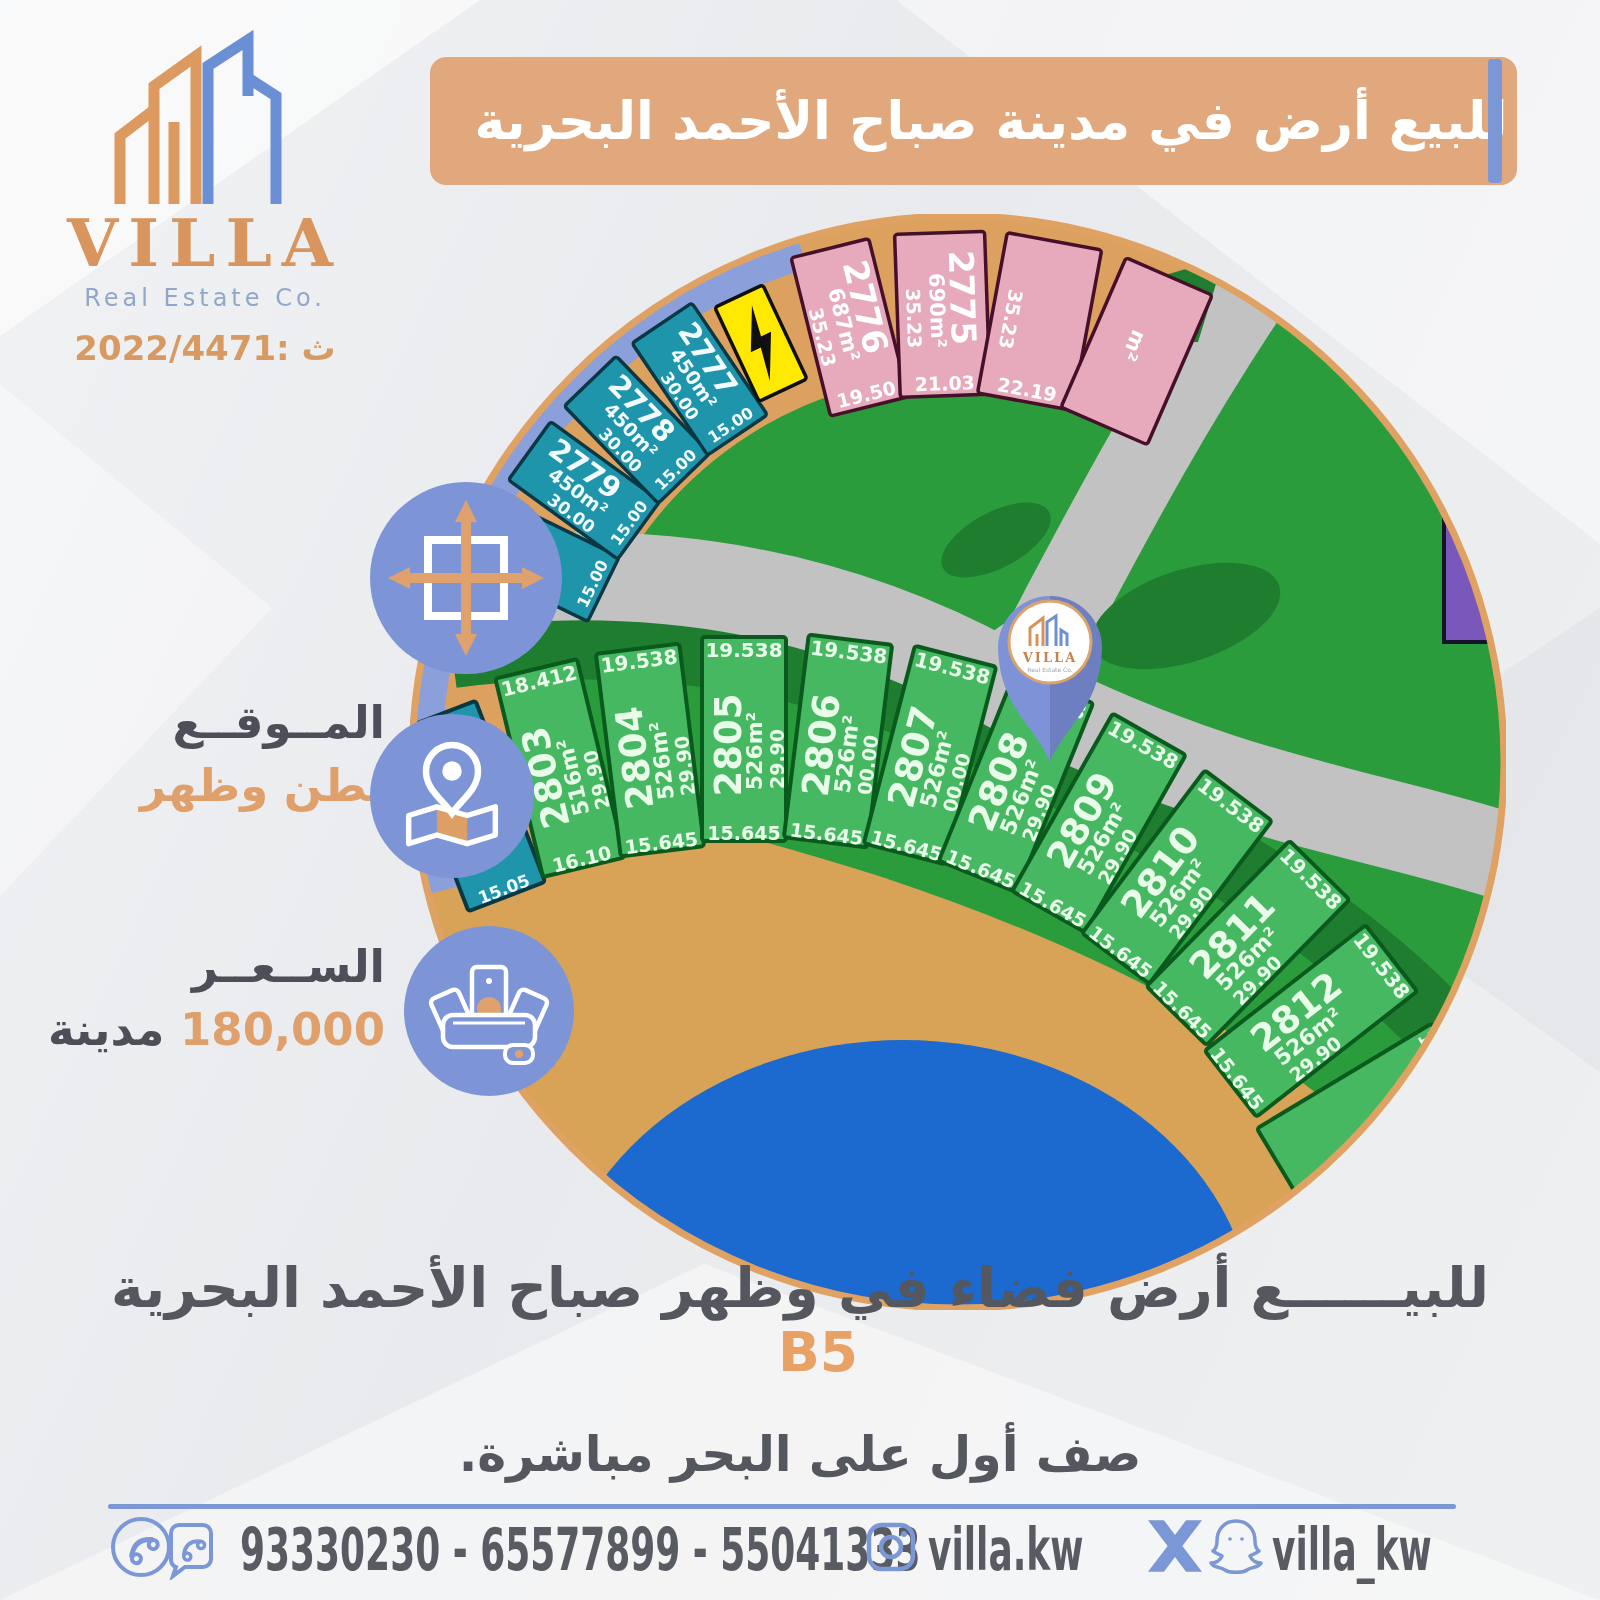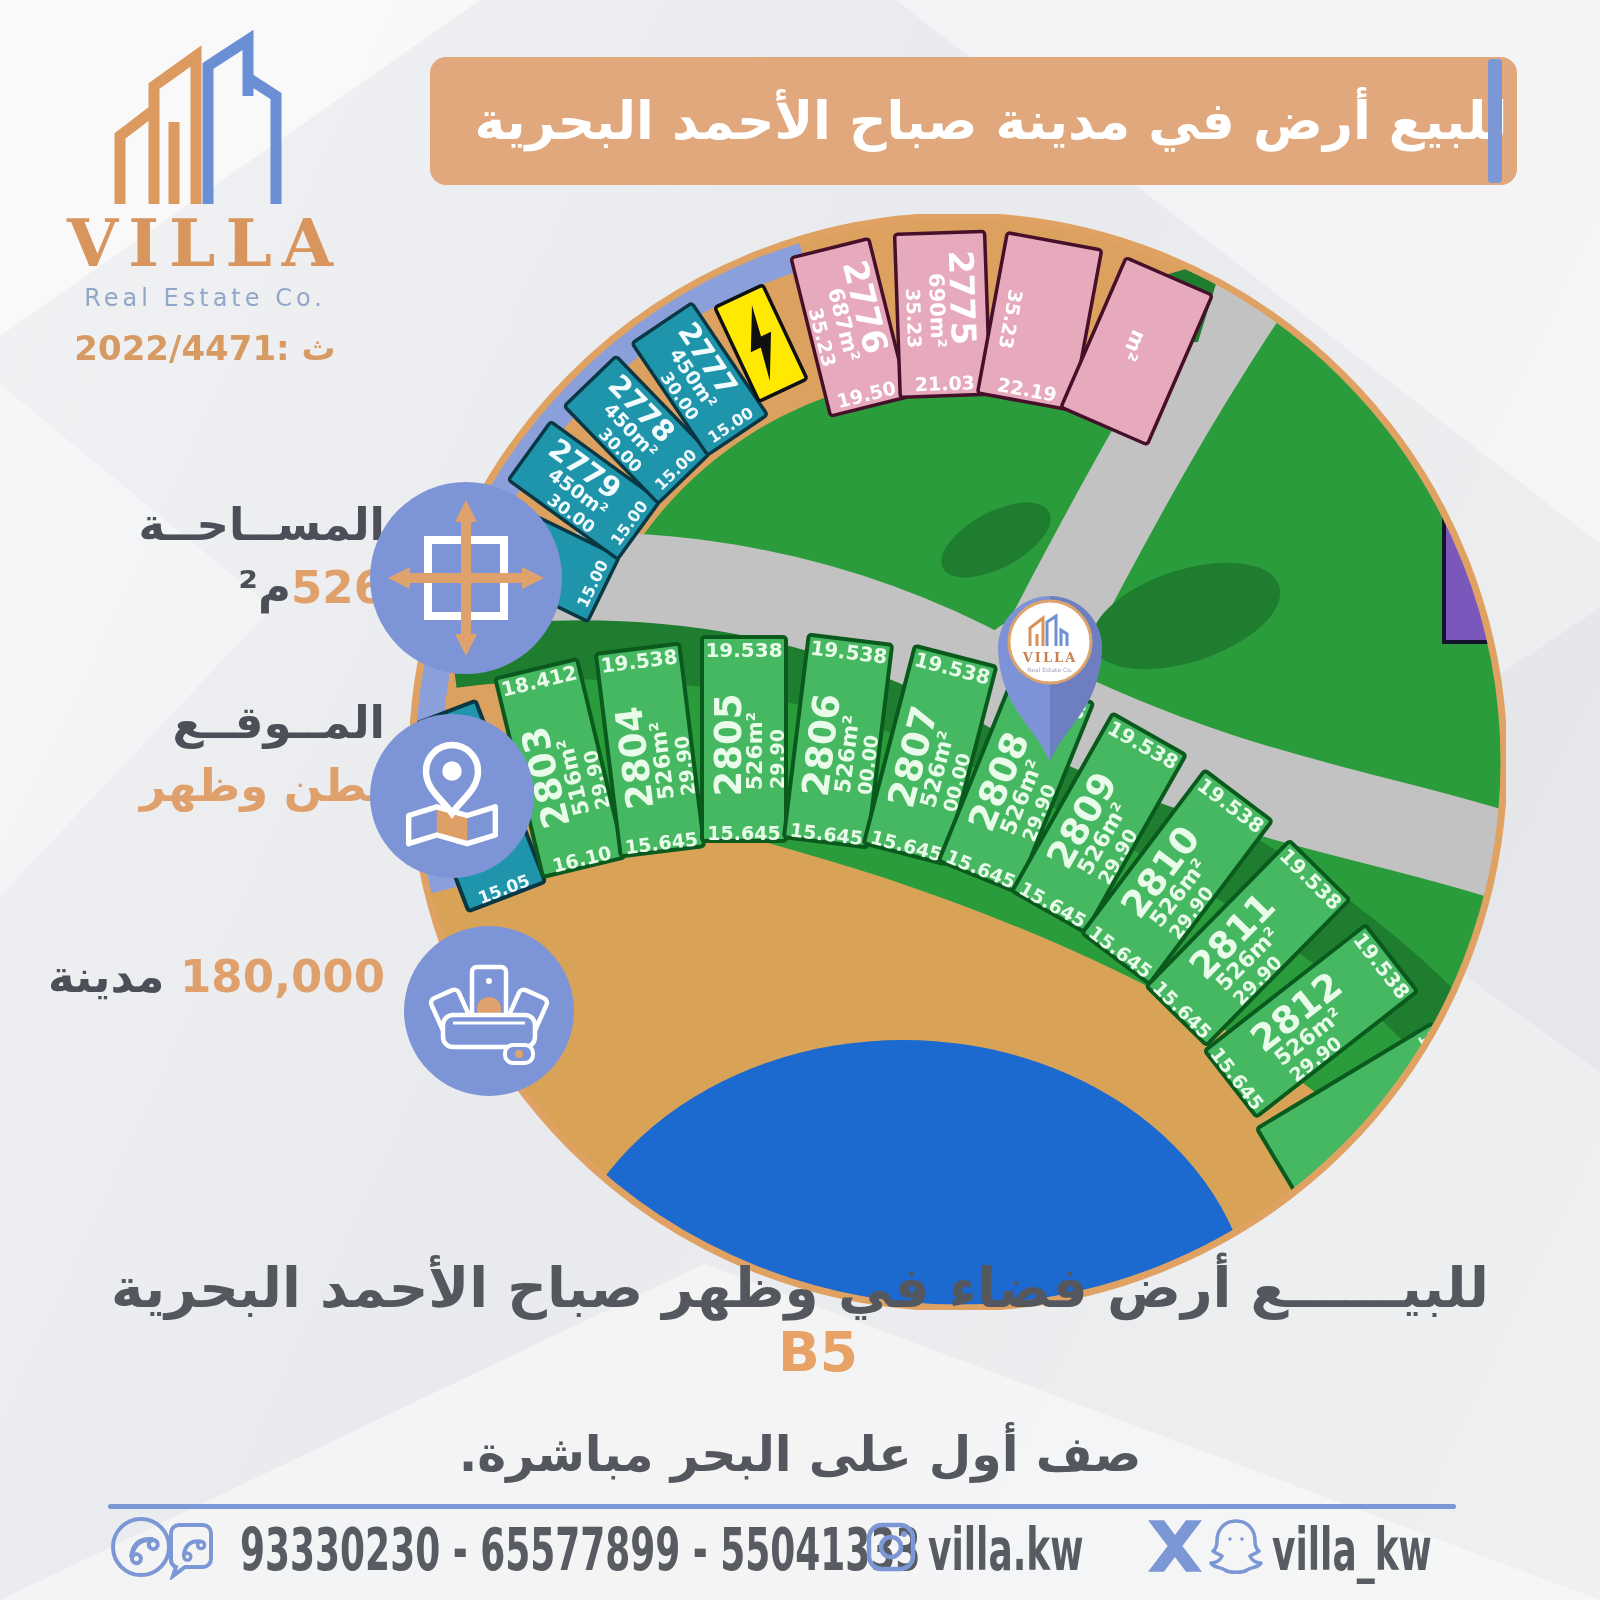--- a/index.html
+++ b/index.html
@@ -261,31 +261,28 @@
         <g transform="translate(1050,636)">
           <path d="M-20,10 L-20,-8 L-7,-18 L-7,10 M-13,10 L-13,-2" stroke="#d8935b" stroke-width="3" fill="none"></path>
           <path d="M-3,10 L-3,-14 L6,-20 L6,10 M11,10 L11,-6 L17,-2 L17,10" stroke="#6f91d2" stroke-width="3" fill="none"></path>
           <text x="0" y="26" text-anchor="middle" font-size="13" font-weight="bold" font-family="DejaVu Serif,serif" fill="#c9824e" letter-spacing="2">VILLA</text>
           <text x="0" y="36" text-anchor="middle" font-size="6" fill="#9aa3b5" font-family="DejaVu Sans,sans-serif">Real Estate Co.</text>
         </g>
       </g>
     <circle cx="958" cy="762" r="546" fill="none" stroke="#e0a263" stroke-width="7"></circle>
   </svg>
 
-  <div class="info-text" style="top:498px">
-    <div class="info-label">المســاحــة</div>
-    <div class="info-value"><span>526</span><span class="dark">م²</span></div>
-  </div>
 
   <div class="info-text" style="top:696px">
     <div class="info-label">المــوقــع</div>
     <div class="info-value">بطن وظهر</div>
   </div>
 
   <div class="info-text" style="top:940px">
+    <div class="info-label">الســعــر</div>
     <div class="info-value"><span>180,000</span> <span class="dark">مدينة</span></div>
   </div>
 
   <div class="icon-circle ic-area">
     <svg width="160" height="160" viewBox="-80 -80 160 160">
       <rect x="-38" y="-38" width="76" height="76" fill="none" stroke="#fff" stroke-width="8"></rect>
       <line x1="-60" y1="0" x2="60" y2="0" stroke="#dfa26d" stroke-width="10"></line>
       <line x1="0" y1="-60" x2="0" y2="60" stroke="#dfa26d" stroke-width="10"></line>
       <polygon points="56,-11 78,0 56,11" fill="#dfa26d"></polygon>
       <polygon points="-56,-11 -78,0 -56,11" fill="#dfa26d"></polygon>

